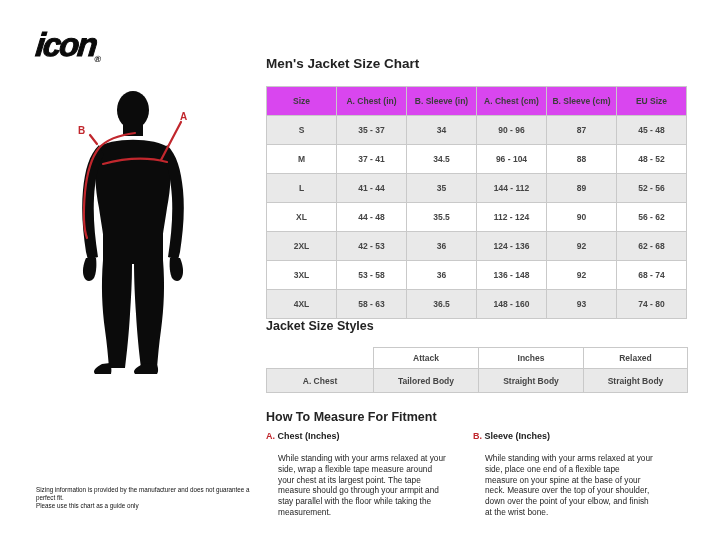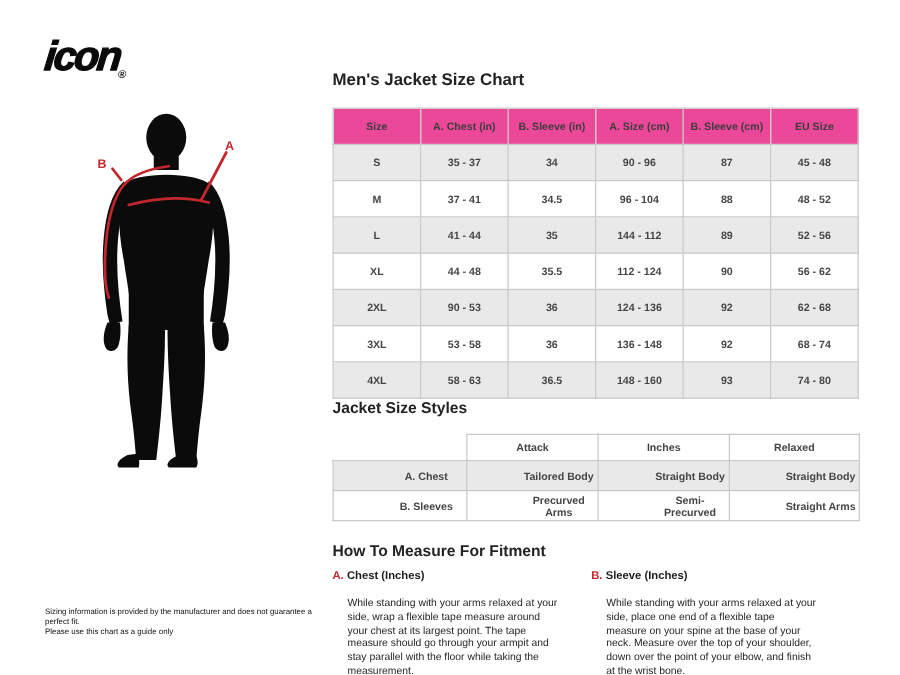--- a/index.html
+++ b/index.html
@@ -14,25 +14,25 @@
   .figure{position:absolute;left:40px;top:80px;width:220px;height:400px;}
   
   .right{position:absolute;left:266px;top:56px;width:421px;}
   h1,h2,h3{margin:0;color:#232323;}
   h1{font-size:13.5px;margin-bottom:15px;}
   h2{font-size:12.5px;margin-bottom:14px;}
   h3{font-size:12.5px;margin-top:17px;margin-bottom:7px;}
   table{border-collapse:collapse;table-layout:fixed;width:421px;
         font-size:8.5px;font-weight:bold;color:#454545;}
   th,td{border:1px solid #c9c9c9;text-align:center;padding:0;}
-  .size-table th{height:28px;background:#ec4899;color:#3d3d3d;}
+  .size-table th{height:28px;background:#d946ef;color:#3d3d3d;}
   .size-table td{height:28px;background:#ffffff;}
   .size-table tr.shade td{background:#e9e9e9;}
   .styles-table th{height:20px;background:#ffffff;font-weight:bold;margin-top:48px;}
-  .styles-table td{height:23px;background:#ffffff;padding-left:42px;}
+  .styles-table td{height:23px;background:#ffffff;}
   .styles-table tr.shade td{background:#e9e9e9;}
   .styles-table .ghost{border:none;background:#ffffff;}
   
   .measure-cols{display:flex;gap:14px;}
   .mcol{width:193px;}
   .mcol .mh{font-size:9px;font-weight:bold;color:#1c1c1c;margin-bottom:2px;}
   .mcol .mh .red{color:#c1272d;}
   .mcol p{margin:12px;font-size:8.3px;line-height:10.8px;color:#1f1f1f;}
   .disclaimer{position:absolute;left:36px;top:486px;width:222px;
               font-size:6.3px;line-height:8px;color:#111;}
@@ -72,21 +72,21 @@
 
   <div class="right">
     <h1>Men's Jacket Size Chart</h1>
 
     <table class="size-table">
       <thead>
           <tr>
             <th>Size</th>
             <th>A. Chest (in)</th>
             <th>B. Sleeve (in)</th>
-            <th>A. Size (cm)</th>
+            <th>A. Chest (cm)</th>
             <th>B. Sleeve (cm)</th>
             <th>EU Size</th>
           </tr>
         </thead>
       <tbody>
           <tr class="shade">
             <td>S</td>
             <td>35 - 37</td>
             <td>34</td>
             <td>90 - 96</td>
@@ -112,21 +112,21 @@
           <tr>
             <td>XL</td>
             <td>44 - 48</td>
             <td>35.5</td>
             <td>112 - 124</td>
             <td>90</td>
             <td>56 - 62</td>
           </tr>
           <tr class="shade">
             <td>2XL</td>
-            <td>90 - 53</td>
+            <td>42 - 53</td>
             <td>36</td>
             <td>124 - 136</td>
             <td>92</td>
             <td>62 - 68</td>
           </tr>
           <tr>
             <td>3XL</td>
             <td>53 - 58</td>
             <td>36</td>
             <td>136 - 148</td>
@@ -161,26 +161,20 @@
             <th>Relaxed</th>
           </tr>
         </thead>
       <tbody>
           <tr class="shade">
             <td>A. Chest</td>
             <td>Tailored Body</td>
             <td>Straight Body</td>
             <td>Straight Body</td>
           </tr>
-          <tr>
-            <td>B. Sleeves</td>
-            <td>Precurved Arms</td>
-            <td>Semi-Precurved</td>
-            <td>Straight Arms</td>
-          </tr>
         </tbody>
     </table>
 
     <h3>How To Measure For Fitment</h3>
 
     <div class="measure-cols">
       <div class="mcol">
         <div class="mh"><span class="red">A.</span> <span>Chest (Inches)</span></div>
         <p>While standing with your arms relaxed at your side, wrap a flexible tape measure around your chest at its largest point. The tape measure should go through your armpit and stay parallel with the floor while taking the measurement.</p>
       </div>

